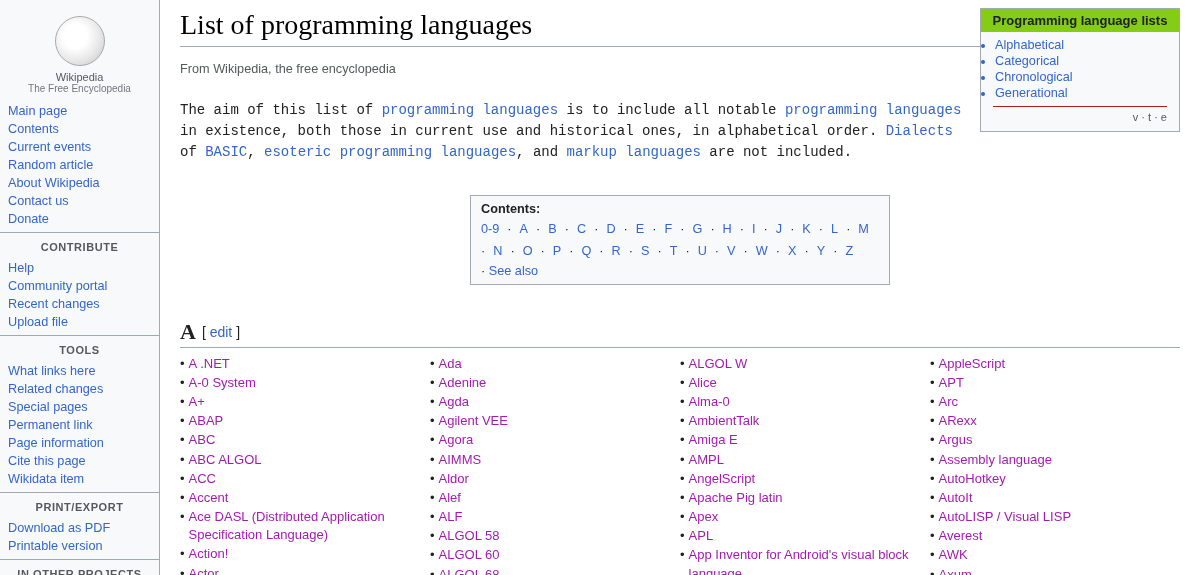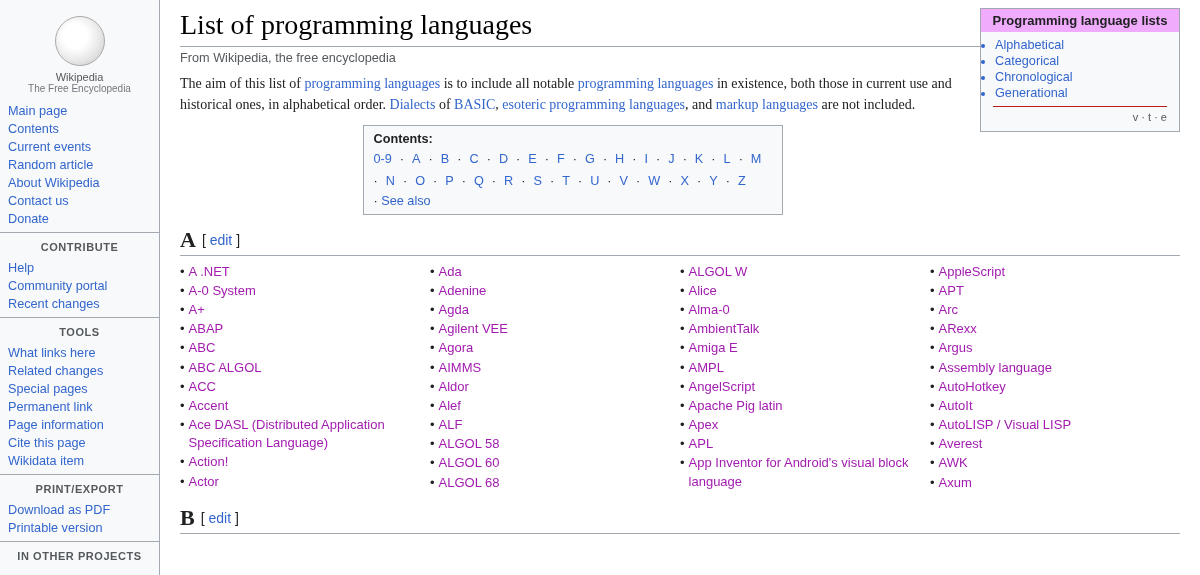--- a/index.html
+++ b/index.html
@@ -22,34 +22,34 @@
     
     .sidebar-heading { padding: 4px 8px 2px; font-size: 11px; font-weight: bold; color: #54595d; text-transform: uppercase; letter-spacing: 0.05em; text-align: center; }
     
     .sidebar-divider { border: none; border-top: 1px solid #a2a9b1; margin: 4px 0; }
 
     
     .main { flex: 1; padding: 8px 20px 20px 20px; overflow-y: auto; }
     
     
     .top-right-box { float: right; background: #f8f9fa; border: 1px solid #a2a9b1; padding: 8px 12px; margin: 0 0 10px 15px; font-size: 12.7px; font-family: sans-serif; width: 200px; }
-    .top-right-box h3 { font-size: 13px; text-align: center; background: #f0abfc; padding: 4px; margin: -8px -12px 6px -12px; font-weight: bold; }
+    .top-right-box h3 { font-size: 13px; text-align: center; background: #84cc16; padding: 4px; margin: -8px -12px 6px -12px; font-weight: bold; }
     .top-right-box ul { margin-left: 2px; }
     .top-right-box ul li { margin: 2px 0; color: #3366cc; }
     .top-right-box ul li a { color: #3366cc; }
     .vte-bar { text-align: right; font-size: 11px; color: #54595d; border-top: 1px solid #b91c1c; margin-top: 6px; padding-top: 4px; }
     
     
-    h1.page-title { font-family: 'Linux Libertine', 'Georgia', serif; font-size: 28px; font-weight: normal; border-bottom: 1px solid #a2a9b1; padding-bottom: 4px; margin-bottom: 4px; color: #000; line-height: 1.2; }
-    .from-wikipedia { font-size: 12.7px; color: #54595d; margin-bottom: 8px; font-family: sans-serif; }
-    
-    .intro-text { font-size: 14px; margin-bottom: 10px; line-height: 1.5; }
-    
-    
-    .contents-box { background: #f8f9fa; border: 1px solid #a2a9b1; padding: 6px 10px; margin: 0 auto; display: inline-block; font-size: 12.7px; font-family: sans-serif; width: 420px; }
+    h1.page-title { font-family: 'Linux Libertine', 'Georgia', serif; font-size: 28px; font-weight: normal; border-bottom: 1px solid #a2a9b1; padding-bottom: 4px; margin-bottom: 15px; color: #000; line-height: 1.2; }
+    .from-wikipedia { font-size: 12.7px; color: #54595d; margin-bottom: 24px; font-family: sans-serif; }
+    
+    .intro-text { font-size: 14px; margin-bottom: 10px; line-height: 1.5; font-family: Liberation Mono, monospace; }
+    
+    
+    .contents-box { background: #f8f9fa; border: 1px solid #a2a9b1; padding: 6px 10px; margin: 22px auto; display: inline-block; font-size: 12.7px; font-family: sans-serif; width: 420px; }
     .contents-row { display: flex; align-items: center; gap: 6px; flex-wrap: wrap; }
     .contents-label { font-weight: bold; }
     .contents-links { display: flex; gap: 8px; flex-wrap: wrap; }
     .contents-links a { color: #3366cc; }
     
     
     .section-header { display: flex; align-items: center; gap: 6px; margin: 12px 0 6px; border-bottom: 1px solid #a2a9b1; padding-bottom: 2px; font-family: sans-serif; }
     .section-letter { font-size: 22px; font-weight: bold; font-family: serif; }
     .lang-item { display: flex; align-items: flex-start; margin: 1px 0; line-height: 1.4; }
     .lang-item::before { content: '•'; margin-right: 4px; color: #202122; flex-shrink: 0; }
@@ -76,20 +76,21 @@
       <a class="sidebar-nav-link" href="#">Contact us</a>
       <a class="sidebar-nav-link" href="#">Donate</a>
     </div>
 
     <hr class="sidebar-divider">
     <div class="sidebar-heading">Contribute</div>
     <div class="sidebar-section">
       <a class="sidebar-nav-link" href="#">Help</a>
       <a class="sidebar-nav-link" href="#">Community portal</a>
       <a class="sidebar-nav-link" href="#">Recent changes</a>
+      <a class="sidebar-nav-link" href="#">Upload file</a>
     </div>
 
     <hr class="sidebar-divider">
     <div class="sidebar-heading">Tools</div>
     <div class="sidebar-section">
       <a class="sidebar-nav-link" href="#">What links here</a>
       <a class="sidebar-nav-link" href="#">Related changes</a>
       <a class="sidebar-nav-link" href="#">Special pages</a>
       <a class="sidebar-nav-link" href="#">Permanent link</a>
       <a class="sidebar-nav-link" href="#">Page information</a>

